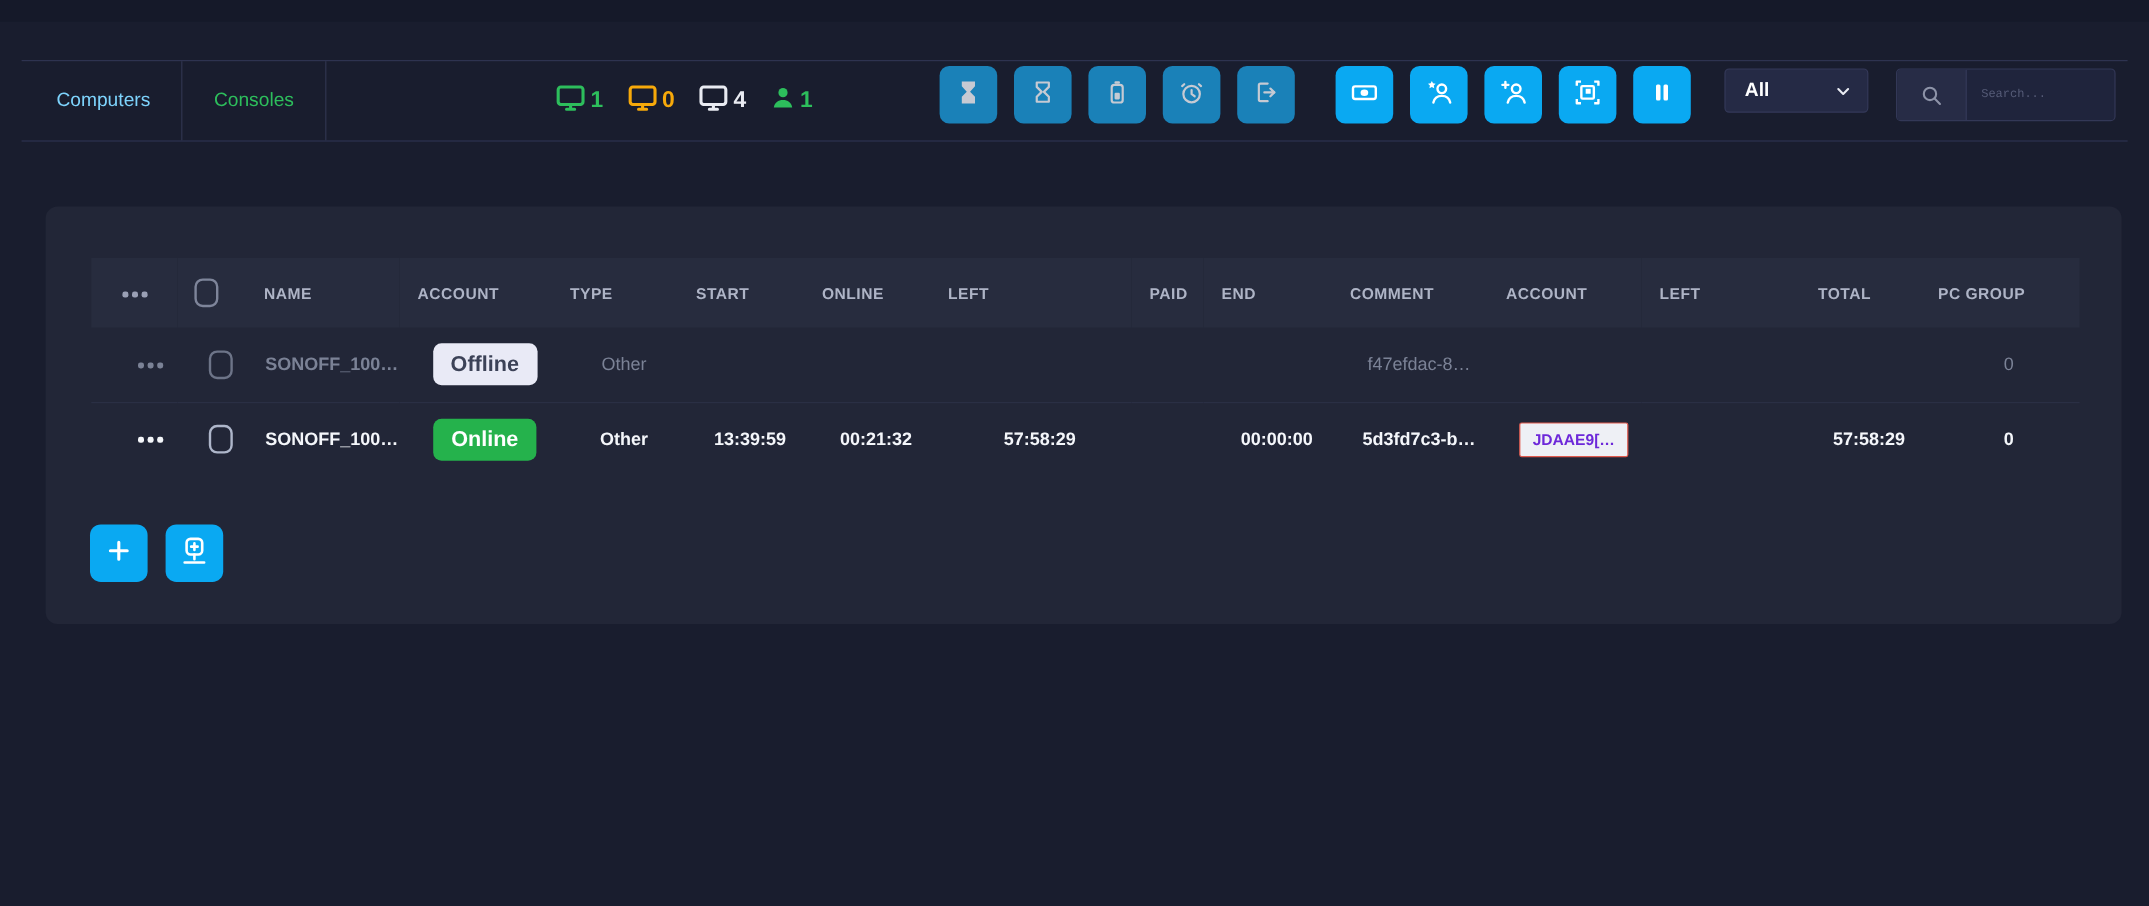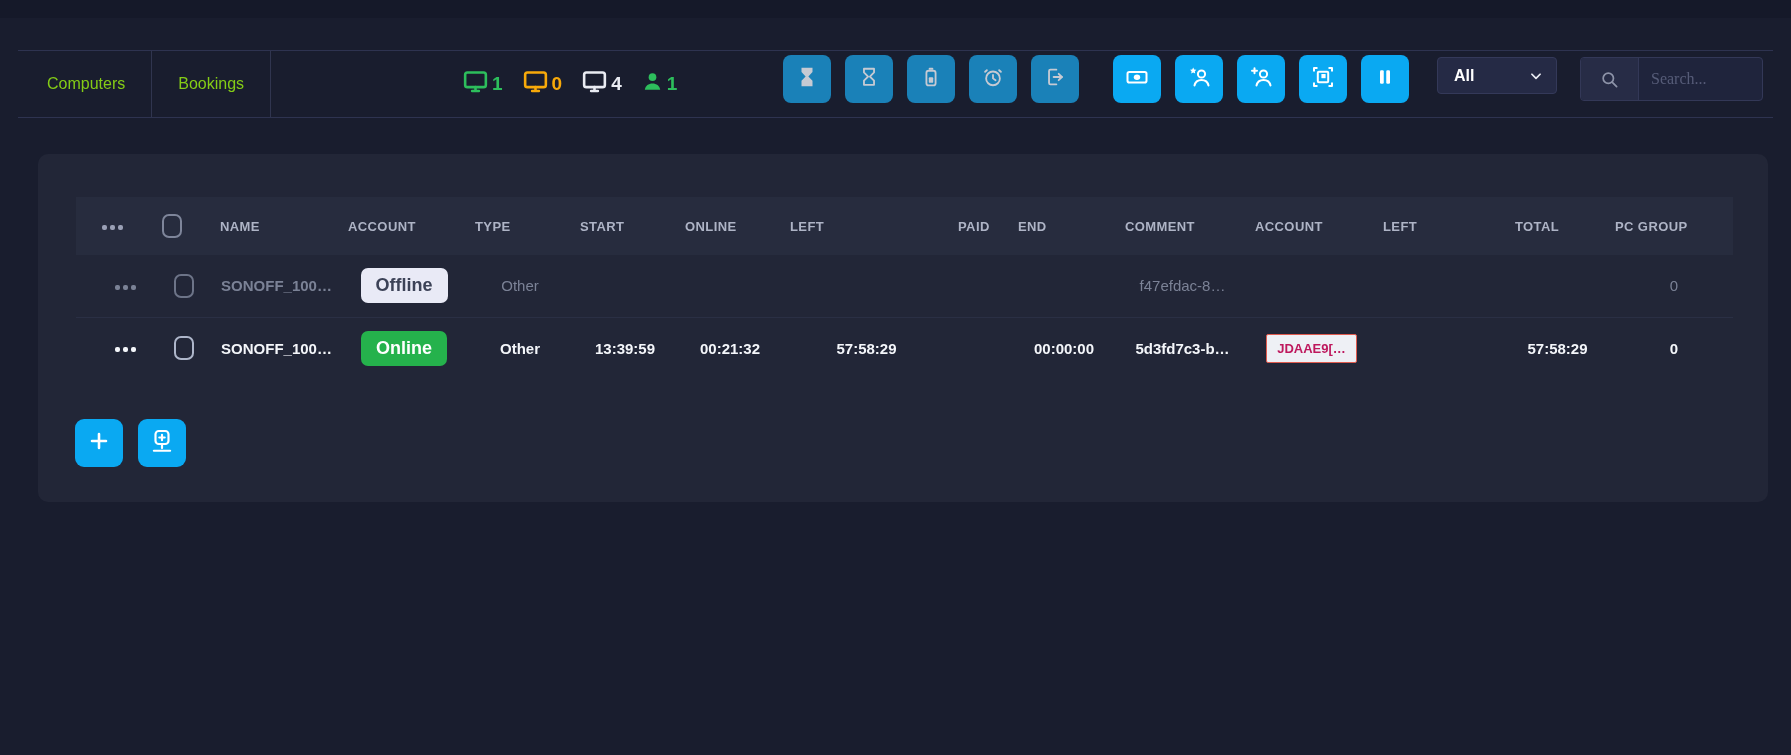--- a/index.html
+++ b/index.html
@@ -11,21 +11,21 @@
     overflow:hidden;
   }
   .topstrip { position:absolute; top:0; left:0; right:0; height:18px; background:#151929; }
   .topbar { position:absolute; top:18px; left:0; right:0; height:100px; }
   .hair { position:absolute; left:18px; right:18px; height:1px; background:#2e3350; }
   .hair.h1 { top:32px; }
   .hair.h2 { top:99px; }
 
   .tabs { position:absolute; top:33px; left:21px; height:66px; display:flex; }
   .tab { display:flex; align-items:center; padding:0 26px; border-right:1px solid #30354f;
-         font-size:16px; color:#84cc16; cursor:pointer; white-space:nowrap; }
+         font-size:16px; color:#7dd3fc; cursor:pointer; white-space:nowrap; }
   .tab.active { color:#2dbe5c; }
 
   .counters { position:absolute; top:33px; left:462px; height:66px; display:flex; align-items:center; gap:19px; }
   .counter { display:flex; align-items:center; gap:3px; font-size:19px; font-weight:600; }
   .c-green  { color:#2dbe5c; }
   .c-yellow { color:#f7a90a; }
   .c-white  { color:#e9ebf2; }
 
   .btnrow { position:absolute; top:37px; display:flex; gap:14px; }
   .btnrow.session { left:783px; }
@@ -40,24 +40,24 @@
             display:flex; align-items:center; justify-content:space-between;
             padding:0 13px 0 16px; color:#ffffff; font-size:16px; font-weight:600; cursor:pointer; }
   .filter .chev { color:#e9ebf2; display:flex; }
 
   .search { position:absolute; left:1580px; top:39px; width:183px; height:44px;
             border:1px solid #333857; border-radius:4px; background:#1f243c;
             display:flex; overflow:hidden; }
   .search .icell { width:58px; background:#272c46; border-right:1px solid #333857;
                    display:flex; align-items:center; justify-content:center; color:#8d93a8; }
   .search input { flex:1; min-width:0; background:transparent; border:none; outline:none;
-                  color:#dde0ea; font-size:16px; padding:0 12px; font-family:Liberation Serif, serif; }
+                  color:#dde0ea; font-size:10px; padding:0 12px; font-family:Liberation Mono, monospace; }
   .search input::placeholder { color:#565c78; }
 
-  .card { position:absolute; left:38px; top:154px; width:1730px; height:348px;
+  .card { position:absolute; left:38px; top:172px; width:1730px; height:348px;
           background:#222637; border-radius:10px;text-decoration:underline; }
 
   table.tbl { position:absolute; left:38px; top:43px; width:1657px;
               border-collapse:collapse; table-layout:fixed; }
   thead tr { background:#272c3e; height:58px; }
   th { font-size:13px; color:#aeb4c6; text-align:left; font-weight:bold;
        letter-spacing:.4px; padding-left:15px; }
   tbody tr { height:62px;text-align:center; }
   tbody tr.offline { border-bottom:1px solid #2a2f44; }
   td { padding-left:15px; font-size:15px; vertical-align:middle; white-space:nowrap; }
@@ -75,39 +75,39 @@
          cursor:pointer; display:inline-block; vertical-align:middle; }
   tr.offline .cbx { border-color:#6d7488; }
   tr.online  .cbx { border-color:#aeb6ca; }
 
   .badge { display:inline-block; padding:7px 15px; border-radius:7px;
            font-size:18px; font-weight:600; }
   .badge.b-offline { background:#e9eaf6; color:#3c4257; }
   .badge.b-online  { background:#25b24c; color:#ffffff; }
 
   .acct { display:inline-block; border:1px solid #e05a4e; background:#eef0f5;
-          color:#be185d; font-size:13px; font-weight:600; padding:6px 10px;
+          color:#6d28d9; font-size:13px; font-weight:600; padding:6px 10px;
           border-radius:2px; cursor:pointer; }
 
   .fabs { position:absolute; left:37px; top:265px; display:flex; gap:15px; }
   .fab { width:48px; height:48px; border-radius:9px; background:#0aa9f2; color:#fff;
          display:flex; align-items:center; justify-content:center; cursor:pointer; }
 </style>
 </head>
 <body>
 
 <div class="topstrip"></div>
 
 <div class="topbar">
   <div class="hair h1"></div>
   <div class="hair h2"></div>
 
   <div class="tabs">
     <div class="tab">Computers</div>
-    <div class="tab">Bookings</div>
+    <div class="tab active">Consoles</div>
   </div>
 
   <div class="counters">
     <div class="counter c-green">
       <span>
         <svg width="27" height="27" viewBox="0 0 24 24" fill="none" stroke="currentColor" stroke-width="2.3" stroke-linecap="round">
             <rect x="2.8" y="4" width="18.4" height="13" rx="2"></rect>
             <path d="M9 20.5h6M12 17v3.5"></path>
           </svg>
       </span>

